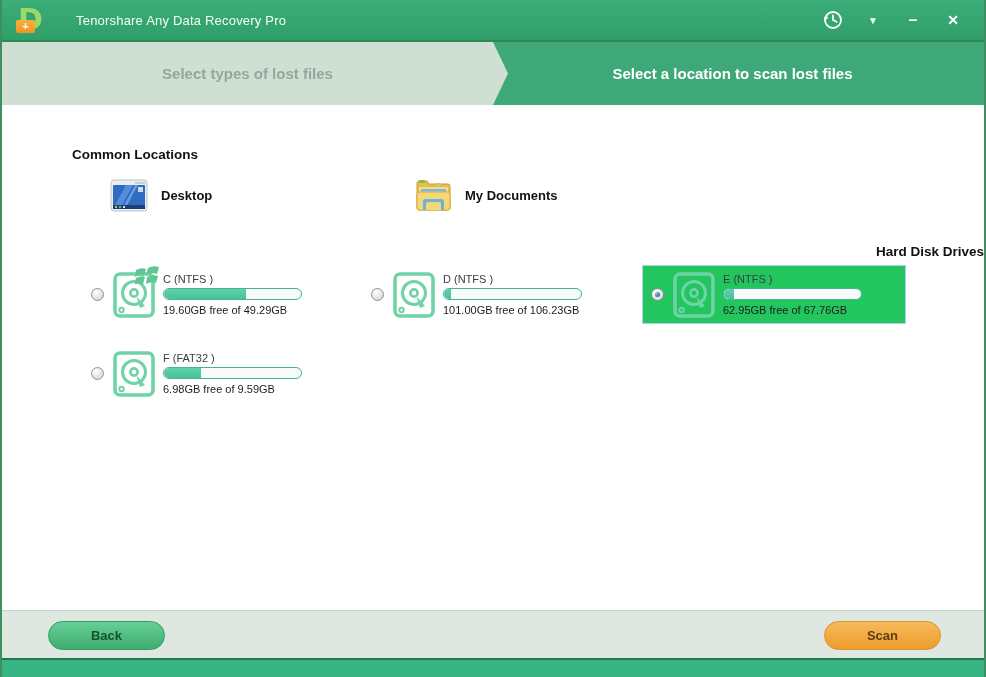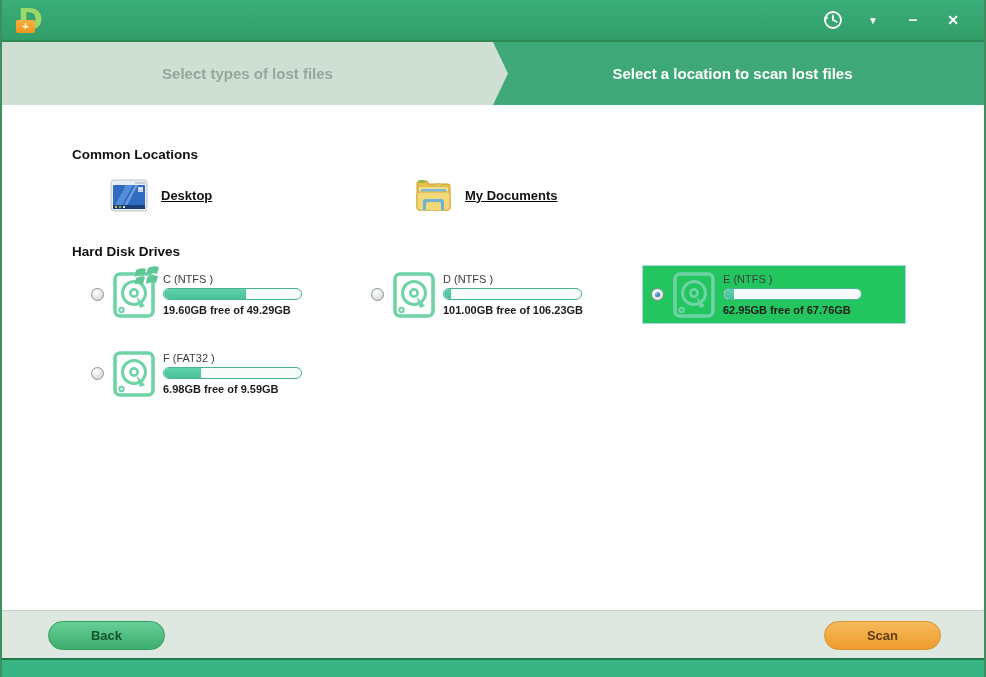--- a/index.html
+++ b/index.html
@@ -49,22 +49,22 @@
     position:absolute; left:0; top:0; bottom:0; width:506px;
     background:#cfdfd4;
     clip-path:polygon(0 0, calc(100% - 15px) 0, 100% 50%, calc(100% - 15px) 100%, 0 100%);
     display:flex; align-items:center; justify-content:center;
     color:#94a89b; font-size:15px; font-weight:bold; padding-right:15px;
   }
   
   .content{ position:absolute; top:105px; left:0; right:0; height:634px; background:#fff; }
   .section-title{ margin-left:70px; font-size:13.5px; font-weight:bold; color:#111; }
   .st-common{ margin-top:42px; }
-  .st-drives{ margin-top:32px; }
-  .locations-row{ display:flex; margin-left:108px; margin-top:16px;text-decoration:underline; }
+  .st-drives{ margin-top:32px;text-align:right; }
+  .locations-row{ display:flex; margin-left:108px; margin-top:16px; }
   .location-item{ display:flex; align-items:center; gap:13px; width:305px; cursor:pointer; }
   .location-item .loc-label{ font-size:13px; font-weight:bold; color:#111; }
   
   .drives-grid{
     margin-left:80px; margin-top:6px;
     display:grid; grid-template-columns:280px 280px 280px; row-gap:20px;
   }
   .drive-item{
     display:flex; align-items:center; width:264px; padding:5px 8px;
     border:1px solid transparent; cursor:pointer;
@@ -82,21 +82,21 @@
   .disk-wrap{ position:relative; width:42px; height:47px; flex:0 0 auto; margin-right:8px; }
   .disk-wrap svg{ display:block; }
   .win-flag{ position:absolute; right:-6px; top:-7px; }
   .drive-info{ display:flex; flex-direction:column; }
   .drive-label{ font-size:11px; color:#3c3c3c; margin-bottom:3px; }
   .bar{
     width:139px; height:12px; border:1px solid #49b493; border-radius:7px;
     background:#f6fbf9; overflow:hidden; margin-bottom:4px;
   }
   .bar-fill{ height:100%; background:linear-gradient(#5dd0aa,#49c19a); border-radius:6px 0 0 6px; }
-  .drive-free{ font-size:11px; color:#1d1d1d;font-weight:bold; }
+  .drive-free{ font-size:11px; color:#1d1d1d; }
   
   .bottombar{
     position:absolute; top:610px; left:0; right:0; height:61px;
     background:#dfe8e0; border-top:1px solid #c6d2c8;
   }
   .btn{
     position:absolute; top:10px; width:117px; height:29px; border-radius:15px;
     font-size:13px; font-weight:bold; display:flex; align-items:center; justify-content:center;
     cursor:pointer;
   }
@@ -116,20 +116,21 @@
 </head>
 <body>
 
 <div class="window">
 
   <div class="titlebar">
     <div class="logo">
       <div class="d-letter">D</div>
       <div class="plus-badge">+</div>
     </div>
+    <div class="title-text">Tenorshare Any Data Recovery Pro</div>
     <div class="titlebar-controls">
       <div class="tb-btn">
         <svg width="22" height="22" viewBox="0 0 22 22">
           <circle cx="11" cy="11" r="8" fill="none" stroke="#ffffff" stroke-width="1.8"></circle>
           <path d="M3.2 7 L1.2 10.5 L6.6 10.2 Z" fill="#ffffff" transform="rotate(-38 4 9)"></path>
           <path d="M11 6.5 L11 11 L14.5 12.8" fill="none" stroke="#ffffff" stroke-width="1.8" stroke-linecap="round"></path>
         </svg>
       </div>
       <div class="tb-btn">
         <span class="caret">▼</span>

